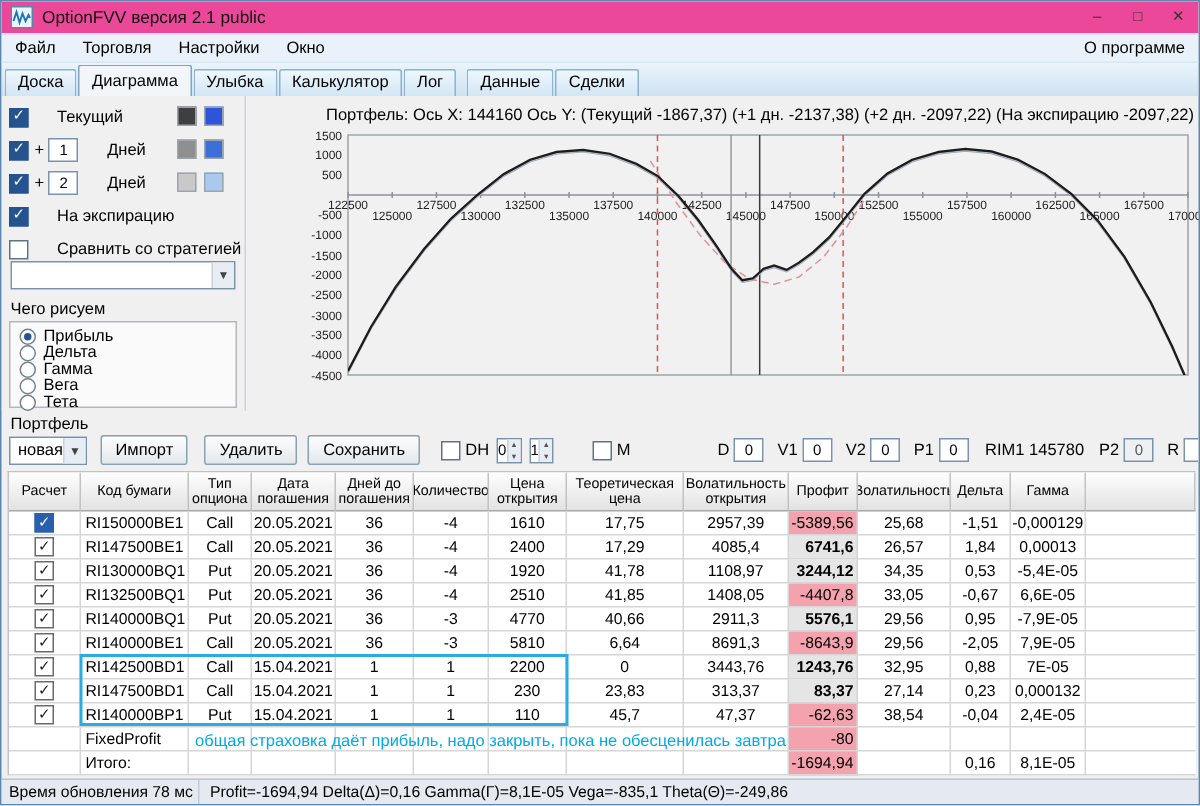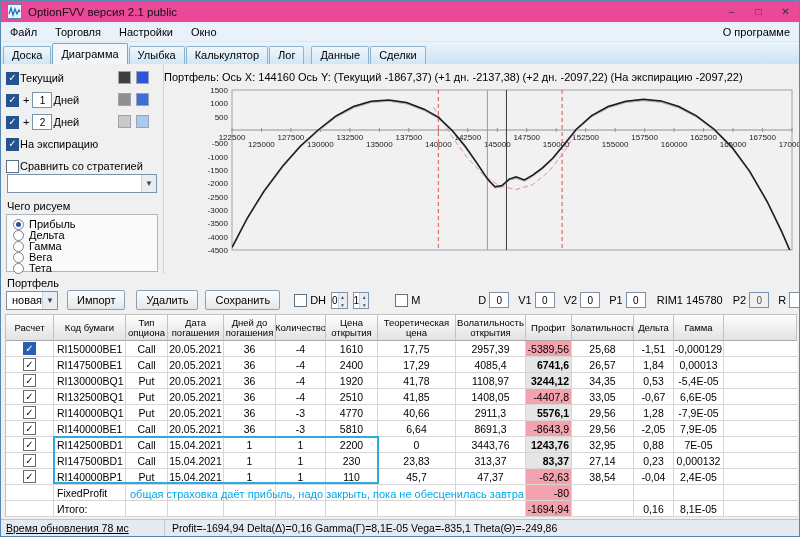--- a/index.html
+++ b/index.html
@@ -17,40 +17,40 @@
   .menu-item{padding:0 9px;line-height:19px;}
   .menu-right{margin-left:auto;}
   
   .tabstrip{position:absolute;left:0;top:41px;right:0;height:22px;background:linear-gradient(#eaf4fb,#cde2f2);display:flex;align-items:flex-end;padding-left:2px;}
   .tab{height:18px;line-height:17px;padding:0 8px;border:1px solid #8fb3ce;border-bottom:none;border-radius:2px 2px 0 0;background:linear-gradient(#eef7fd,#d2e6f5);margin-right:1px;}
   .tab.active{height:21px;line-height:20px;background:#f2f6fa;border-color:#7ea6c4;}
   .tab.group2-first{margin-left:6px;}
   
   .left-panel{position:absolute;left:0;top:63px;width:163px;height:210px;border-right:1px solid #cbd4dc;background:#f0f0f0;}
   .lp-row{position:absolute;left:5px;right:2px;height:16px;display:flex;align-items:center;}
-  .lp-lbl{margin-left:1px;white-space:nowrap;}
+  .lp-lbl{margin-left:19px;white-space:nowrap;}
   .lp-pre{margin-left:4px;}
   .lp-num{width:16px;height:15px;margin-left:3px;}
   .sw{position:absolute;width:13px;height:13px;border:1px solid #9aa5ae;top:1px;}
   .cb{width:13px;height:13px;border:1px solid #5f7285;background:#fff;display:inline-flex;align-items:center;justify-content:center;font-size:10px;line-height:1;flex:none;}
   .cb.checked{background:#25538f;border-color:#25538f;color:#fff;}
   .cb.plain{border-color:#6a6a6a;background:#fff;color:#222;}
   .cb.plain.focus{background:#2a5fae;border-color:#2a5fae;color:#fff;}
   .combo{height:19px;border:1px solid #7a93ad;background:#fff;display:inline-flex;align-items:center;padding-left:5px;}
   .combo-arrow{margin-left:auto;width:15px;height:100%;display:flex;align-items:center;justify-content:center;background:#e7edf3;border-left:1px solid #c9d4de;font-size:8px;color:#444;}
   .lp-combo{position:absolute;left:6px;top:110px;width:150px;}
   .lp-drawlabel{position:absolute;left:6px;top:136px;}
   .lp-group{position:absolute;left:5px;top:150px;width:152px;height:58px;border:1px solid #b0b8bf;background:#fafafa;padding-left:36px;}
   .radio-row{position:absolute;left:6px;height:12px;display:flex;align-items:center;}
   .radio{width:11px;height:11px;border:1px solid #75828e;border-radius:50%;background:#fff;position:relative;flex:none;}
   .radio.sel::after{content:"";position:absolute;inset:2px;background:#25538f;border-radius:50%;}
   .radio-lbl{margin-left:5px;}
   
   .chart-zone{position:absolute;left:163px;top:63px;width:636px;height:212px;}
-  .chart-title{position:absolute;left:0;right:4px;top:7px;text-align:left;font-size:11px;white-space:nowrap;}
+  .chart-title{position:absolute;left:0;right:4px;top:7px;text-align:right;font-size:11px;white-space:nowrap;}
   #chartsvg{position:absolute;left:0;top:0;}
   
   .pf-label{position:absolute;left:6px;top:276px;}
   .toolbar{position:absolute;left:0;top:287px;right:0;height:24px;display:flex;align-items:center;overflow:hidden;}
   .btn{height:20px;padding:0 9px;border:1px solid #8aa0b4;background:linear-gradient(#fdfdfd,#e3e8ec);border-radius:2px;font-family:inherit;font-size:11px;}
   .mini{height:16px;min-width:20px;border:1px solid #7a93ad;background:#fff;font-size:10px;display:inline-flex;align-items:center;justify-content:center;padding:0 2px;}
   .mini.gray{background:#eef0f2;color:#555;}
   .spin{width:26px;height:17px;border:1px solid #7a93ad;background:#fff;display:inline-flex;}
   .spin-val{flex:1;display:flex;align-items:center;justify-content:center;font-size:10px;}
   .spin-ar{width:9px;display:flex;flex-direction:column;border-left:1px solid #c9d4de;background:#e7edf3;}
@@ -65,21 +65,21 @@
   .tcell.code{justify-content:flex-start;padding-left:3px;}
   .tcell.profit{justify-content:flex-end;padding-right:2px;}
   .tcell.pos{background:#e5e5e5;font-weight:bold;}
   .tcell.neg{background:#f4a3ae;}
   .tcell.filler{border-right:none;}
   
   .blue-box{position:absolute;left:52px;top:435px;width:326px;height:48px;border:2px solid #2aabe2;pointer-events:none;}
   .blue-note{position:absolute;left:129px;top:487px;font-size:11px;white-space:nowrap;}
   
   .statusbar{position:absolute;left:0;right:0;bottom:0;height:17px;background:#e4eaf0;border-top:1px solid #b9c4cf;display:flex;align-items:center;font-size:10.5px;}
-  .sb-left{width:164px;padding-left:5px;border-right:1px solid #c3ccd6;height:100%;display:flex;align-items:center;text-decoration:underline;}
+  .sb-left{width:132px;padding-left:5px;border-right:1px solid #c3ccd6;height:100%;display:flex;align-items:center;}
   .sb-metrics{padding-left:7px;white-space:nowrap;}
 </style>
 </head>
 <body>
 
 <div class="window">
 
   <div class="titlebar">
     <span class="app-icon">
       <svg width="15" height="15" viewBox="0 0 15 15">
@@ -379,21 +379,21 @@
         <div class="tcell code">RI140000BQ1</div>
         <div class="tcell">Put</div>
         <div class="tcell">20.05.2021</div>
         <div class="tcell">36</div>
         <div class="tcell">-3</div>
         <div class="tcell">4770</div>
         <div class="tcell">40,66</div>
         <div class="tcell">2911,3</div>
         <div class="tcell profit pos">5576,1</div>
         <div class="tcell">29,56</div>
-        <div class="tcell">1,28</div>
+        <div class="tcell">0,95</div>
         <div class="tcell">-7,9E-05</div>
         <div class="tcell filler"></div>
       </div>
       <div class="trow">
         <div class="tcell">
           <span class="cb plain">✓</span>
         </div>
         <div class="tcell code">RI140000BE1</div>
         <div class="tcell">Call</div>
         <div class="tcell">20.05.2021</div>

